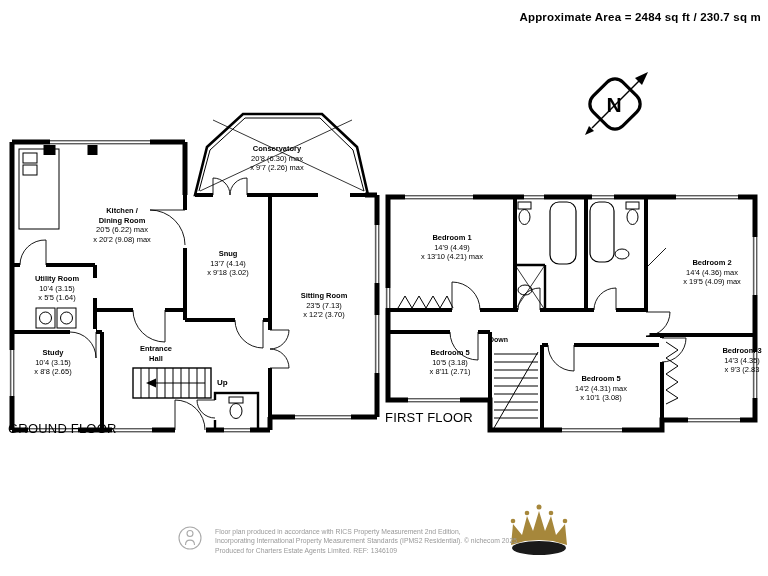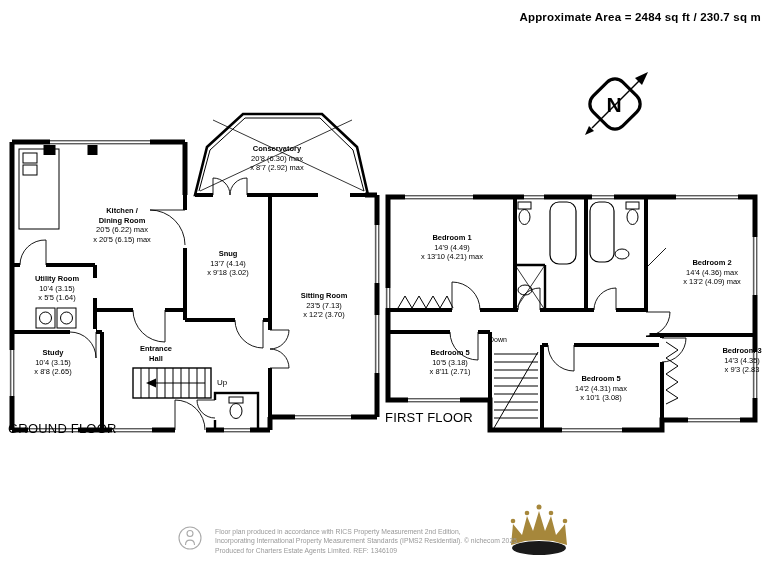--- a/index.html
+++ b/index.html
@@ -6,21 +6,21 @@
   .canvas{position:relative;width:768px;height:576px;background:#fff;overflow:hidden;
           font-family:"Liberation Sans",sans-serif;color:#000;}
   .plan-svg{position:absolute;left:0;top:0;}
   .header{position:absolute;right:7px;top:11px;text-align:left;}
   .header .area{font-size:11.5px;font-weight:bold;letter-spacing:.2px;}
   .header .note{font-size:8.5px;margin-top:4px;}
   .room-label{position:absolute;transform:translateX(-50%);text-align:center;white-space:nowrap;}
   .rn{font-weight:bold;font-size:7.5px;line-height:9.6px;}
   .rd{font-size:7.5px;line-height:9.4px;}
   .floor-label{position:absolute;font-weight:normal;font-size:13px;letter-spacing:.2px;}
-  .small-label{position:absolute;font-weight:normal;font-size:8px;}
+  .small-label{position:absolute;font-weight:bold;font-size:8px;}
   .footer{position:absolute;left:215px;top:527px;color:#999;font-size:6.8px;line-height:9.4px;}
 </style>
 </head>
 <body>
 
 <div class="canvas">
 
 <svg class="plan-svg" width="768" height="576" viewBox="0 0 768 576">
 
   <g stroke="#000" fill="none">
@@ -249,26 +249,26 @@
 </svg>
 
   <div class="header">
     <div class="area">Approximate Area = 2484 sq ft / 230.7 sq m</div>
   </div>
 
   <div class="room-label" style="left:122px;top:206px">
     <div class="rn">Kitchen /</div>
     <div class="rn">Dining Room</div>
     <div class="rd">20'5 (6.22) max</div>
-    <div class="rd">x 20'5 (6.15) max</div>
+    <div class="rd">x 20'2 (9.08) max</div>
   </div>
   <div class="room-label" style="left:277px;top:144px">
     <div class="rn">Conservatory</div>
     <div class="rd">20'8 (6.30) max</div>
-    <div class="rd">x 8'7 (2.92) max</div>
+    <div class="rd">x 9'7 (2.26) max</div>
   </div>
   <div class="room-label" style="left:228px;top:249px">
     <div class="rn">Snug</div>
     <div class="rd">13'7 (4.14)</div>
     <div class="rd">x 9'18 (3.02)</div>
   </div>
   <div class="room-label" style="left:324px;top:291px">
     <div class="rn">Sitting Room</div>
     <div class="rd">23'5 (7.13)</div>
     <div class="rd">x 12'2 (3.70)</div>
@@ -289,21 +289,21 @@
   </div>
 
   <div class="room-label" style="left:452px;top:233px">
     <div class="rn">Bedroom 1</div>
     <div class="rd">14'9 (4.49)</div>
     <div class="rd">x 13'10 (4.21) max</div>
   </div>
   <div class="room-label" style="left:712px;top:258px">
     <div class="rn">Bedroom 2</div>
     <div class="rd">14'4 (4.36) max</div>
-    <div class="rd">x 13'2 (4.09) max</div>
+    <div class="rd">x 19'5 (4.09) max</div>
   </div>
   <div class="room-label" style="left:742px;top:346px">
     <div class="rn">Bedroom 3</div>
     <div class="rd">14'3 (4.35)</div>
     <div class="rd">x 9'3 (2.83</div>
   </div>
   <div class="room-label" style="left:450px;top:348px">
     <div class="rn">Bedroom 5</div>
     <div class="rd">10'5 (3.18)</div>
     <div class="rd">x 8'11 (2.71)</div>

